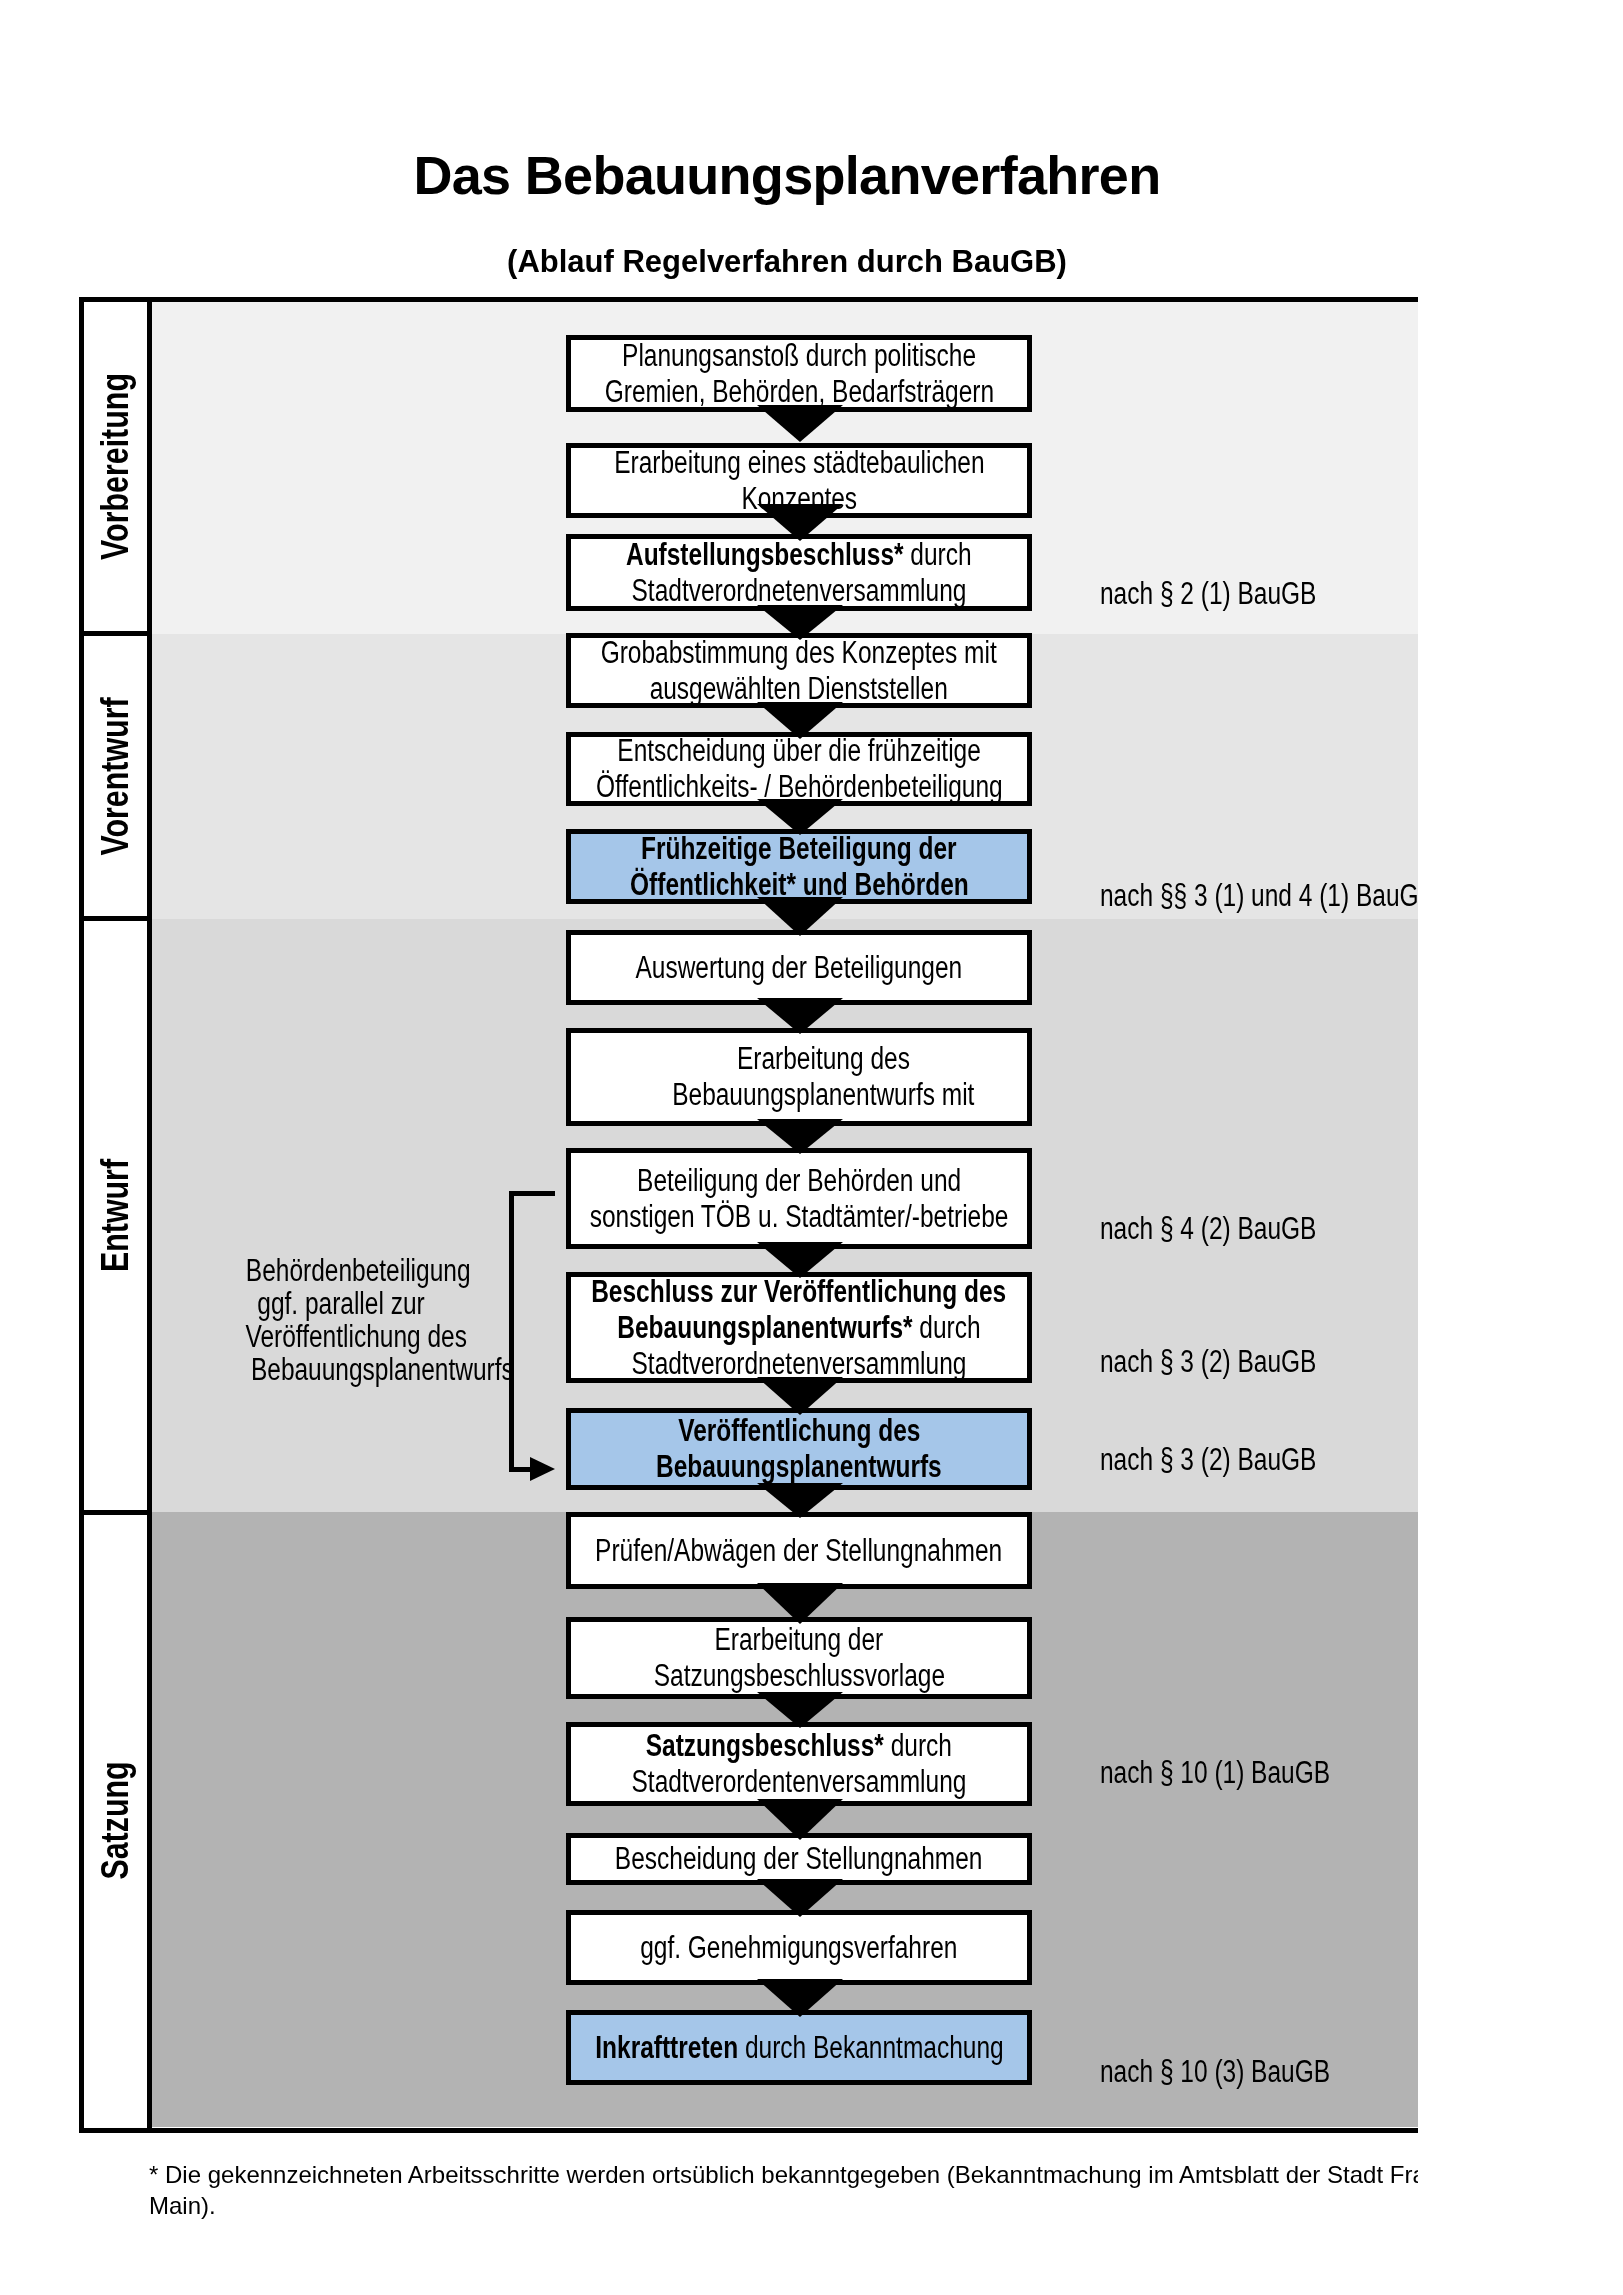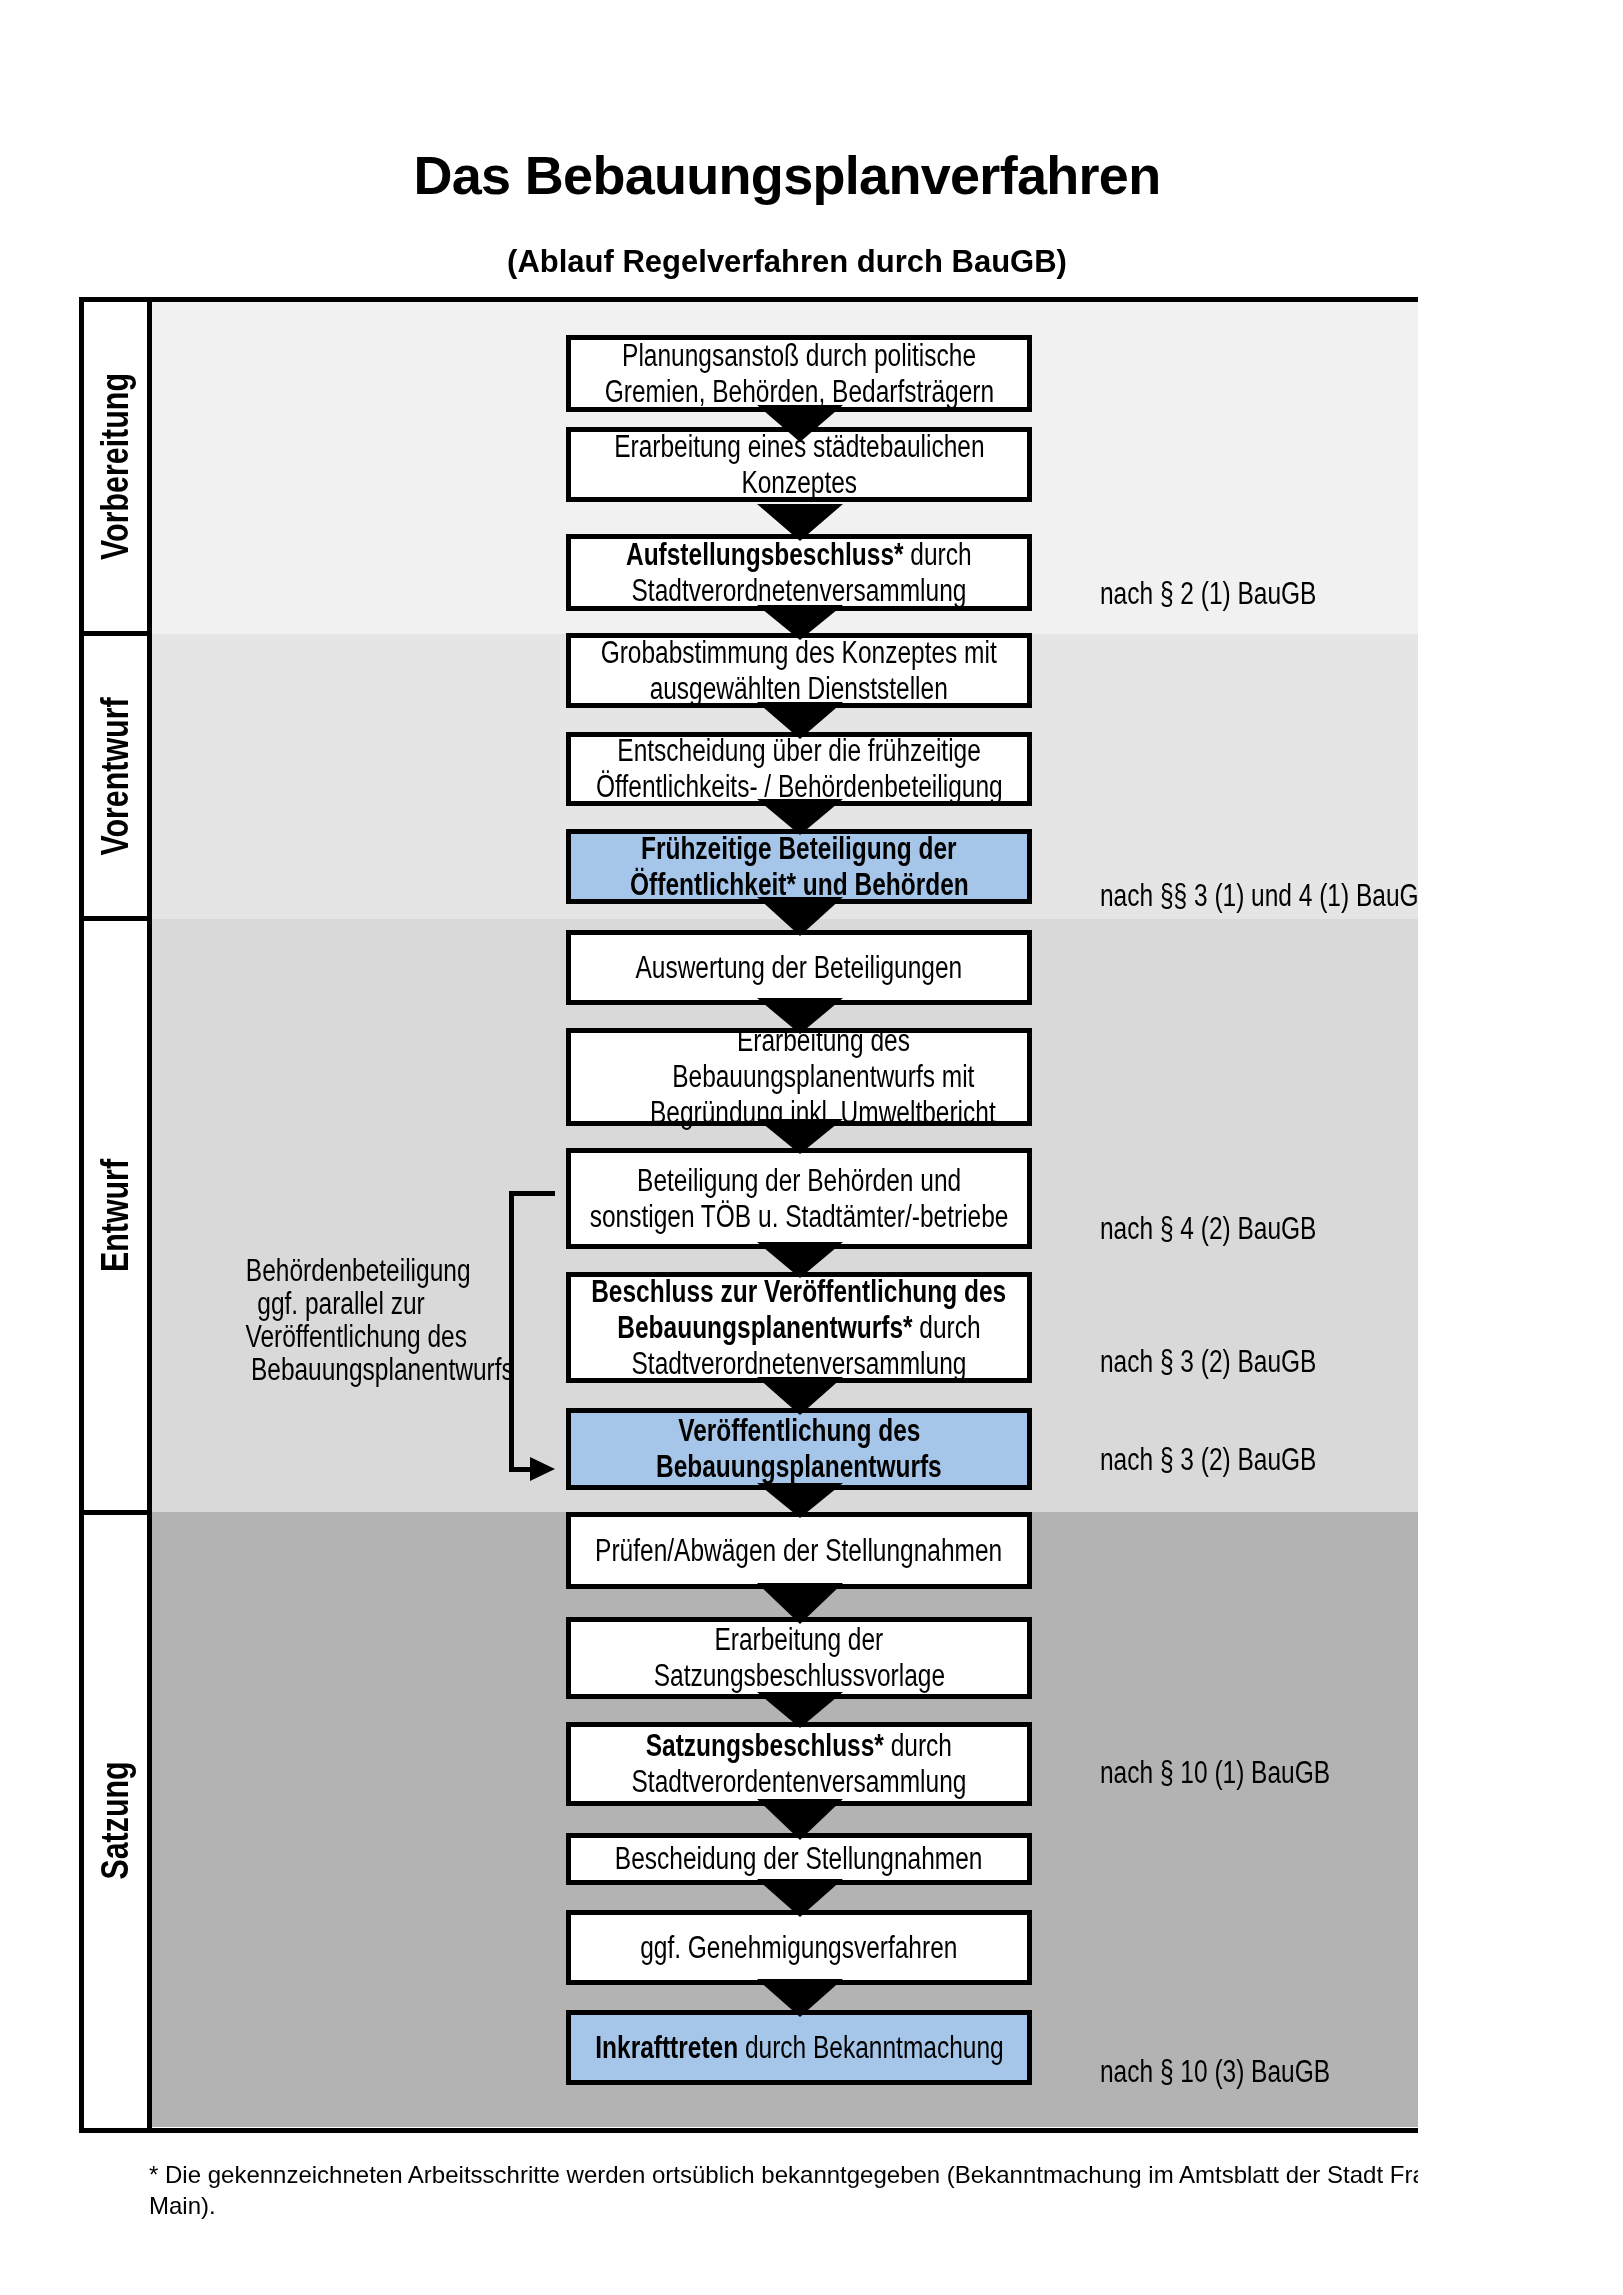--- a/index.html
+++ b/index.html
@@ -85,21 +85,21 @@
         <span>Satzung</span>
       </div>
       <div class="abs vdivider" style="top: 277px; height: 1826px;"></div>
       <div class="abs hsep" style="top: 606px;"></div>
       <div class="abs hsep" style="top: 891px;"></div>
       <div class="abs hsep" style="top: 1485px;"></div>
       <div class="abs flow-box" style="top: 310px; height: 77px;">
         <div class="bline"><span class="nw"><span>Planungsanstoß durch politische</span></span></div>
         <div class="bline"><span class="nw"><span>Gremien, Behörden, Bedarfsträgern</span></span></div>
       </div>
-      <div class="abs flow-box" style="top: 402px; height: 75px;">
+      <div class="abs flow-box" style="top: 418px; height: 75px;">
         <div class="bline"><span class="nw"><span>Erarbeitung eines städtebaulichen</span></span></div>
         <div class="bline"><span class="nw"><span>Konzeptes</span></span></div>
       </div>
       <div class="abs flow-box" style="top: 509px; height: 77px;">
         <div class="bline"><span class="nw"><span class="b">Aufstellungsbeschluss*</span><span> durch</span></span></div>
         <div class="bline"><span class="nw"><span>Stadtverordnetenversammlung</span></span></div>
       </div>
       <div class="abs law" style="top: 550px;"><span class="nwl">nach § 2 (1) BauGB</span></div>
       <div class="abs flow-box" style="top: 608px; height: 75px;">
         <div class="bline"><span class="nw"><span>Grobabstimmung des Konzeptes mit</span></span></div>
@@ -113,21 +113,20 @@
         <div class="bline"><span class="nw"><span class="b">Frühzeitige Beteiligung der</span></span></div>
         <div class="bline"><span class="nw"><span class="b">Öffentlichkeit* und Behörden</span></span></div>
       </div>
       <div class="abs law" style="top: 852px;"><span class="nwl">nach §§ 3 (1) und 4 (1) BauGB</span></div>
       <div class="abs flow-box" style="top: 905px; height: 75px;">
         <div class="bline"><span class="nw"><span>Auswertung der Beteiligungen</span></span></div>
       </div>
       <div class="abs flow-box" style="top: 1003px; height: 98px; padding-left: 48px;">
         <div class="bline"><span class="nw"><span>Erarbeitung des</span></span></div>
         <div class="bline"><span class="nw"><span>Bebauungsplanentwurfs mit</span></span></div>
-        <div class="bline"><span class="nw"><span>Begründung inkl. Umweltbericht</span></span></div>
       </div>
       <div class="abs flow-box" style="top: 1123px; height: 101px;">
         <div class="bline"><span class="nw"><span>Beteiligung der Behörden und</span></span></div>
         <div class="bline"><span class="nw"><span>sonstigen TÖB u. Stadtämter/-betriebe</span></span></div>
       </div>
       <div class="abs law" style="top: 1185px;"><span class="nwl">nach § 4 (2) BauGB</span></div>
       <div class="abs flow-box" style="top: 1247px; height: 111px;">
         <div class="bline"><span class="nw"><span class="b">Beschluss zur Veröffentlichung des</span></span></div>
         <div class="bline"><span class="nw"><span class="b">Bebauungsplanentwurfs*</span><span> durch</span></span></div>
         <div class="bline"><span class="nw"><span>Stadtverordnetenversammlung</span></span></div>

